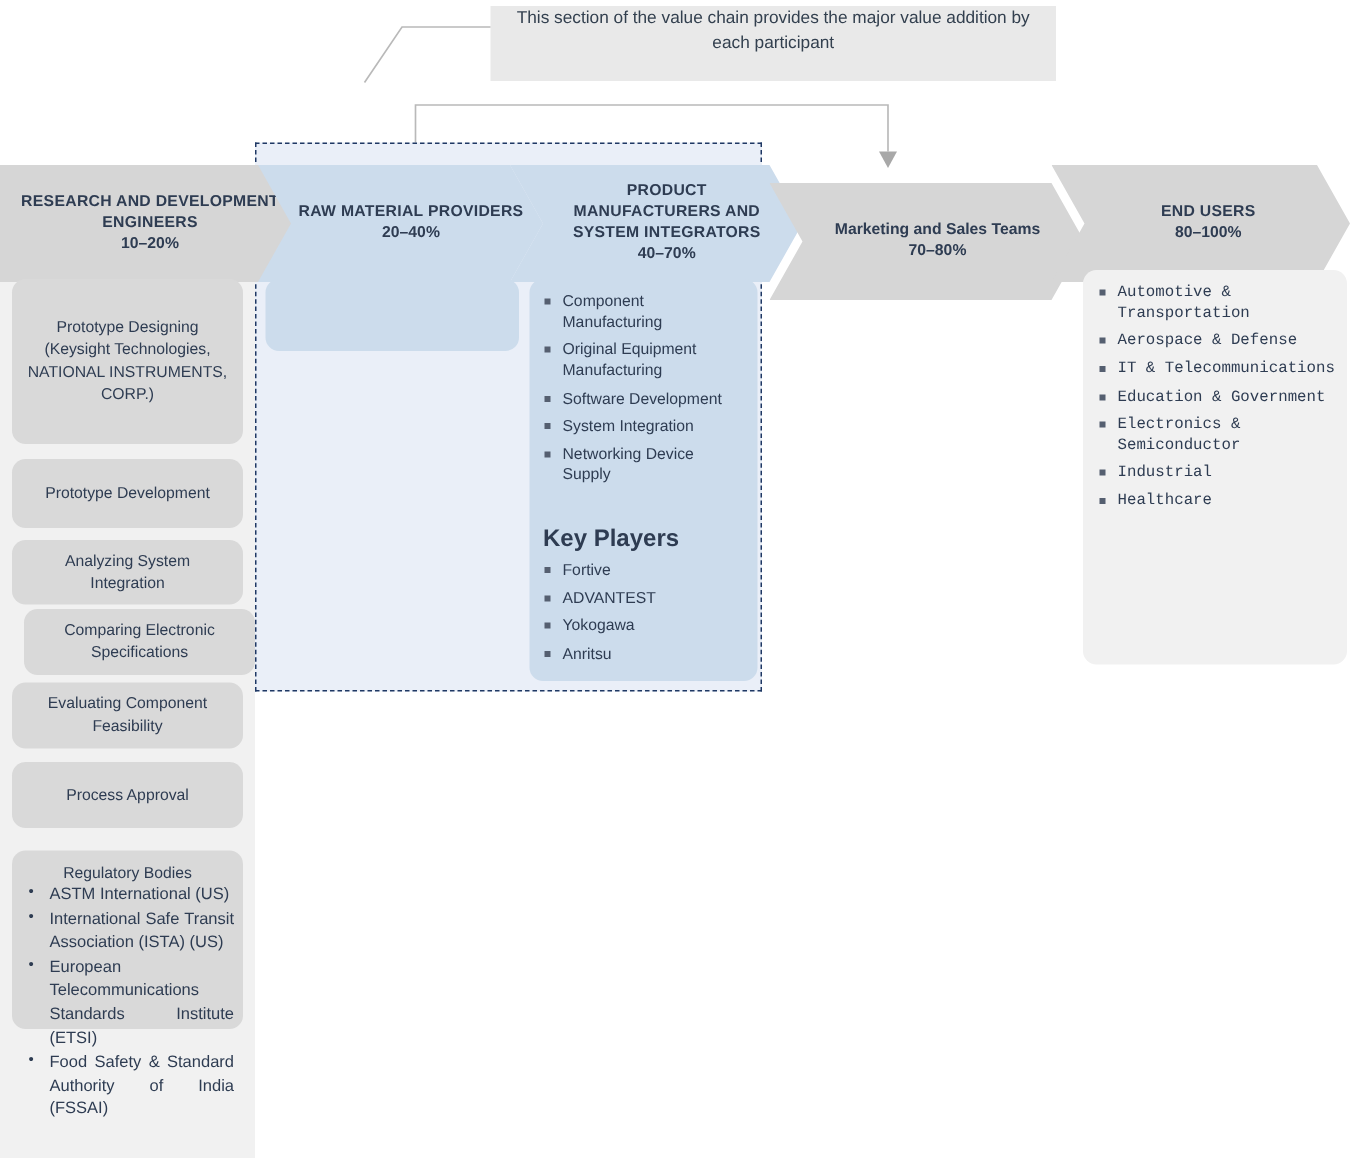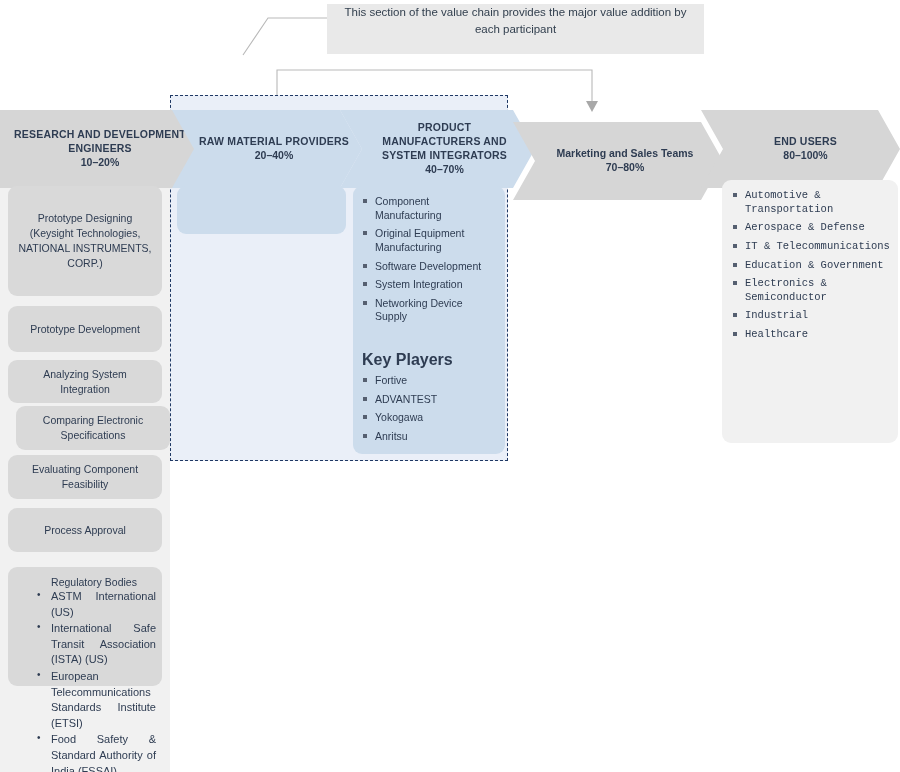--- a/index.html
+++ b/index.html
@@ -165,21 +165,21 @@
   </div>
 
   <div class="card gray center" style="left:8px;top:455px;width:154px;height:44px;">
     <span>Evaluating Component Feasibility</span>
   </div>
 
   <div class="card gray center" style="left:8px;top:508px;width:154px;height:44px;">
     <span>Process Approval</span>
   </div>
 
-  <div class="card gray" style="left:8px;top:567px;width:154px;height:119px;padding:9px 6px 0 24px;">
+  <div class="card gray" style="left:8px;top:567px;width:154px;height:119px;padding:9px 6px 0 6px;">
     <p class="reg-title">Regulatory Bodies</p>
     <ul class="dot">
       <li>ASTM International (US)</li>
       <li>International Safe Transit Association (ISTA) (US)</li>
       <li>European Telecommunications Standards Institute (ETSI)</li>
       <li>Food Safety &amp; Standard Authority of India (FSSAI)</li>
     </ul>
   </div>
 
   <div class="card bluebox" style="left:177px;top:186px;width:169px;height:48px;"></div>

